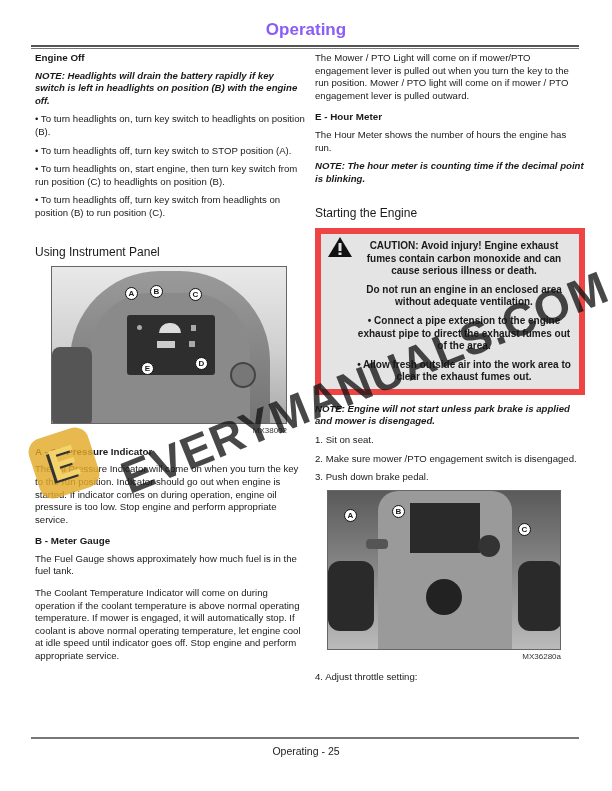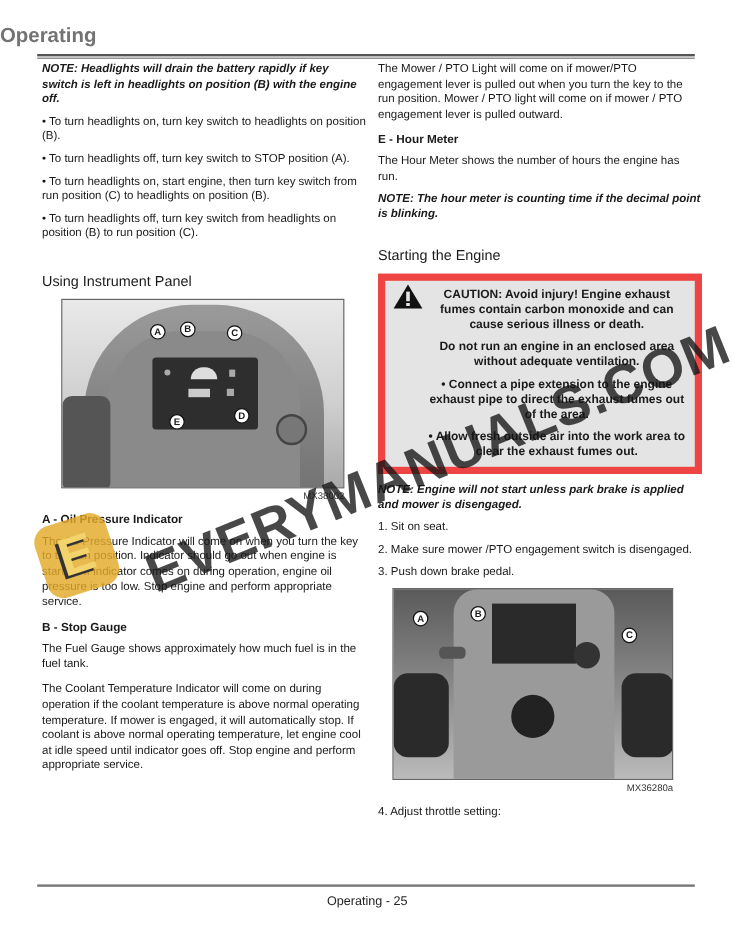--- a/index.html
+++ b/index.html
@@ -1,21 +1,21 @@
 <!DOCTYPE html>
 <html><head>
 <meta charset="utf-8">
 <style>
   * { box-sizing: border-box; margin: 0; padding: 0; }
   html, body { width: 612px; height: 791px; background: #ffffff; overflow: hidden; }
   body { position: relative; font-family: "Liberation Sans", sans-serif; color: #1a1a1a; }
 
   .page-title {
-    position: absolute; left: 0; top: 20px; width: 612px; 
-    font-size: 17px; font-weight: bold; color: #737373;
+    position: absolute; left: 0; top: 20px; width: 612px; text-align: center;
+    font-size: 17px; font-weight: bold; color: #8b5cf6;
   }
   .title-rule {
     position: absolute; left: 31px; top: 45px; width: 548px; height: 4px;
     border-top: 2px solid #555; border-bottom: 1px solid #777;
   }
   .footer-rule {
     position: absolute; left: 31px; top: 737px; width: 345px; height: 2px; background: #777;
   }
   .footer-text {
     position: absolute; left: 0; top: 745px; width: 612px; text-align: center;
@@ -66,20 +66,21 @@
     font-size: 44px; font-weight: bold; color: #f3d36b; text-shadow: -3px 2px 0 #333;
   }
 </style>
 </head>
 <body>
 
 <div class="page-title">Operating</div>
 <div class="title-rule"></div>
 
 <div class="col left">
+  <div class="h3">Engine Off</div>
   <div class="note">NOTE: Headlights will drain the battery rapidly if key switch is left in headlights on position (B) with the engine off.</div>
   <div class="p">• To turn headlights on, turn key switch to headlights on position (B).</div>
   <div class="p">• To turn headlights off, turn key switch to STOP position (A).</div>
 
   <div class="p">• To turn headlights on, start engine, then turn key switch from run position (C) to headlights on position (B).</div>
   <div class="p">• To turn headlights off, turn key switch from headlights on position (B) to run position (C).</div>
 
   <div class="h2" style="margin-top:26px">Using Instrument Panel</div>
 
   <div class="figure" style="width:236px;height:158px;margin-left:16px">
@@ -100,21 +101,21 @@
     <div class="callout" style="left:73px;top:20px">A</div>
     <div class="callout" style="left:98px;top:18px">B</div>
     <div class="callout" style="left:137px;top:21px">C</div>
     <div class="callout" style="left:143px;top:90px">D</div>
     <div class="callout" style="left:89px;top:95px">E</div>
   </div>
   <div class="fig-caption" style="margin-left:16px;width:236px">MX38002</div>
 
   <div class="h3">A - Oil Pressure Indicator</div>
   <div class="p" style="margin-bottom:9px">The Oil Pressure Indicator will come on when you turn the key to the run position. Indicator should go out when engine is started. If indicator comes on during operation, engine oil pressure is too low. Stop engine and perform appropriate service.</div>
-  <div class="h3">B - Stop Gauge</div>
+  <div class="h3">B - Meter Gauge</div>
   <div class="p" style="margin-bottom:9px">The Fuel Gauge shows approximately how much fuel is in the fuel tank.</div>
   <div class="p">The Coolant Temperature Indicator will come on during operation if the coolant temperature is above normal operating temperature. If mower is engaged, it will automatically stop. If coolant is above normal operating temperature, let engine cool at idle speed until indicator goes off. Stop engine and perform appropriate service.</div>
 </div>
 
 <div class="col right">
   <div class="p" style="margin-bottom:9px">The Mower / PTO Light will come on if mower/PTO engagement lever is pulled out when you turn the key to the run position. Mower / PTO light will come on if mower / PTO engagement lever is pulled outward.</div>
   <div class="h3">E - Hour Meter</div>
   <div class="p">The Hour Meter shows the number of hours the engine has run.</div>
   <div class="note">NOTE: The hour meter is counting time if the decimal point is blinking.</div>
 

